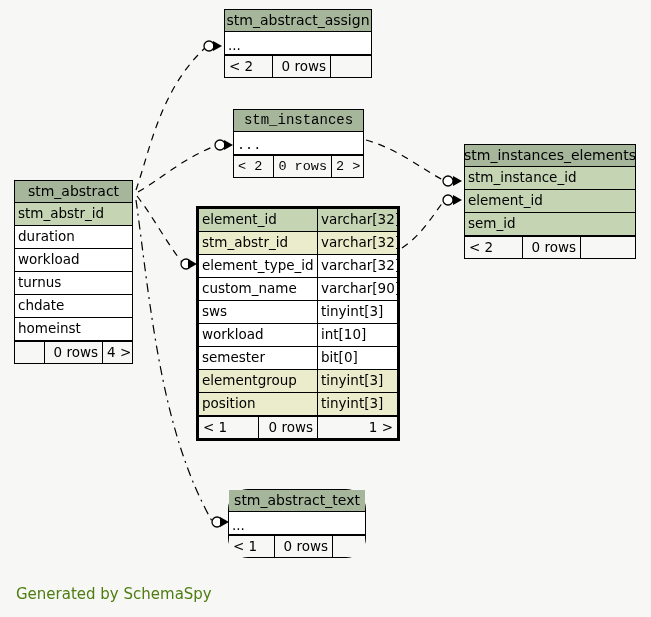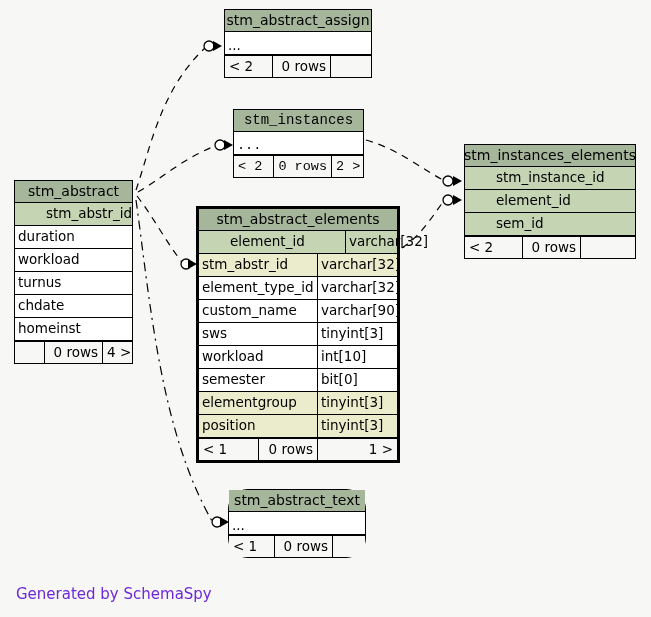--- a/index.html
+++ b/index.html
@@ -72,21 +72,21 @@
     overflow: visible;
     white-space: nowrap;
   }
   .cname {
     flex: 0 0 auto;
     border-right: 1px solid #000;
   }
   .ctype {
     flex: 1 1 auto;
   }
-  .pk  { background: #c5d5b4; padding-left: 28px; }
+  .pk  { background: #c5d5b4; }
   .fk  { background: #eaeccb; }
   .plain { background: #ffffff; }
 
   
   .foot {
     display: flex;
     height: 22px;
     background: #f7f7f5;
     border-top: 1px solid #000;
     box-sizing: border-box;
@@ -114,21 +114,21 @@
   #tbl-instel   { left: 448px; top: 144px; width: 172px; margin-left: 16px; }
   #tbl-abstract { left: 14px;  top: 180px; width: 119px; }
   #tbl-elements { left: 196px; top: 206px; width: 204px; }
   #tbl-text     { left: 228px; top: 489px; width: 138px; border-radius: 20px; }
 
   #footer-label {
     position: absolute;
     left: 16px;
     top: 585px;
     font-size: 15px;
-    color: #6d28d9;
+    color: #4d7c0f;
   }
 </style>
 </head>
 <body>
 
 <div id="canvas">
 
   <svg id="edges" viewBox="0 0 651 617" xmlns="http://www.w3.org/2000/svg">
     <g fill="none" stroke="#000" stroke-width="1.2">
 
@@ -235,23 +235,20 @@
       <div class="cell ctype">homeinst</div>
     </div>
     <div class="foot">
       <div class="f-left" style="flex:0 0 30px"></div>
       <div class="f-mid" style="flex:0 0 58px">0 rows</div>
       <div class="f-right" style="flex:1 1 auto">4 &gt;</div>
     </div>
   </div>
 
   <div class="node thick" id="tbl-elements">
-    <div class="hdr">
-      <span>stm_abstract_elements</span>
-    </div>
 
     <div class="row pk">
       <div class="cell cname" style="flex:0 0 119px">element_id</div>
       <div class="cell ctype">varchar[32]</div>
     </div>
     <div class="row fk">
       <div class="cell cname" style="flex:0 0 119px">stm_abstr_id</div>
       <div class="cell ctype">varchar[32]</div>
     </div>
     <div class="row plain">

